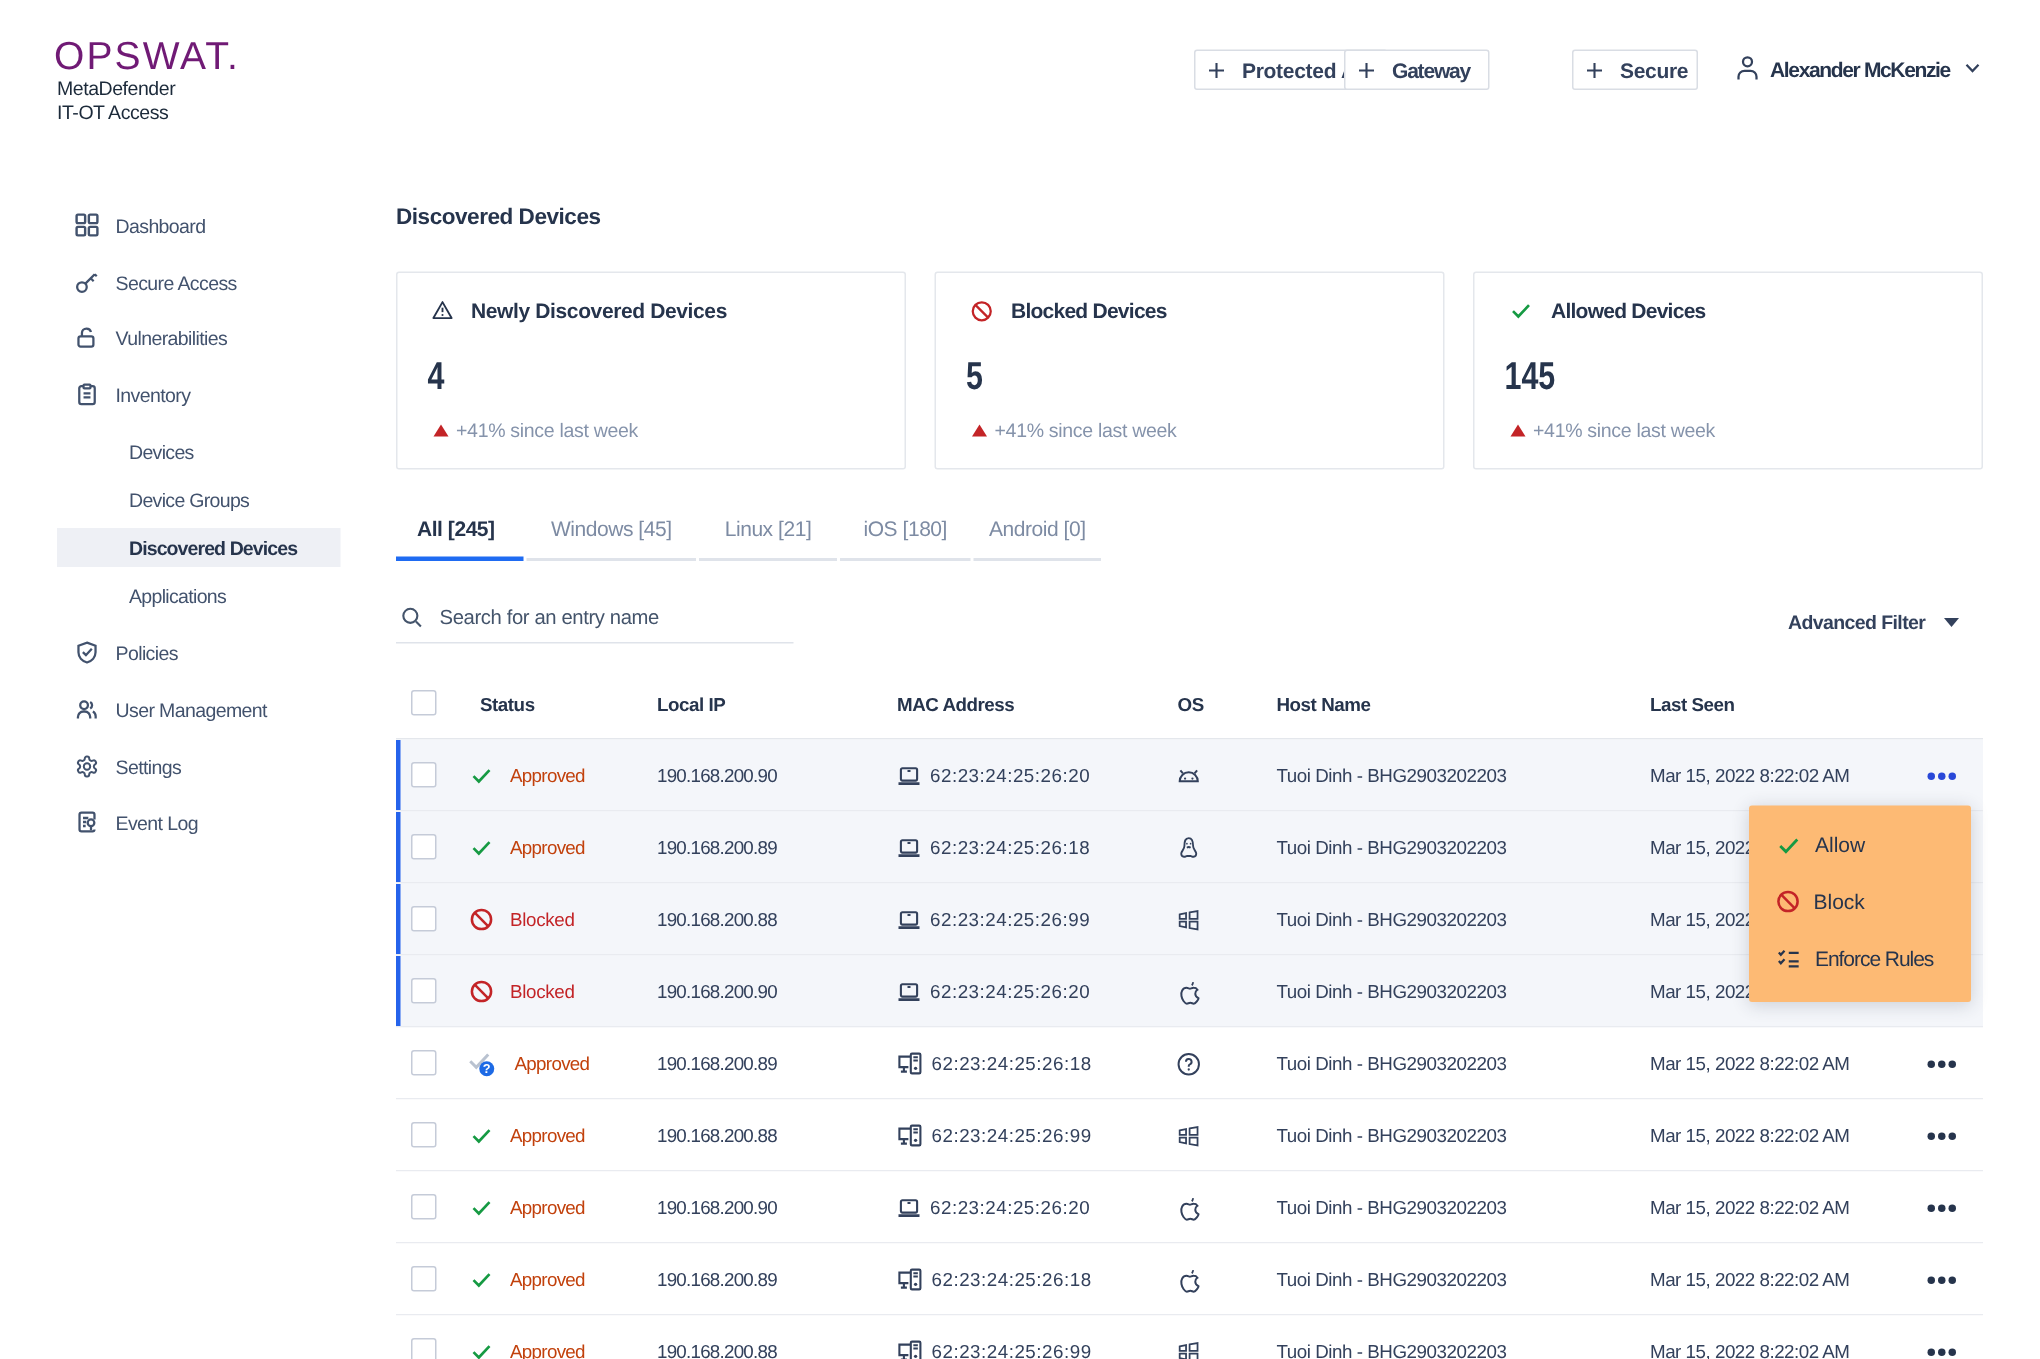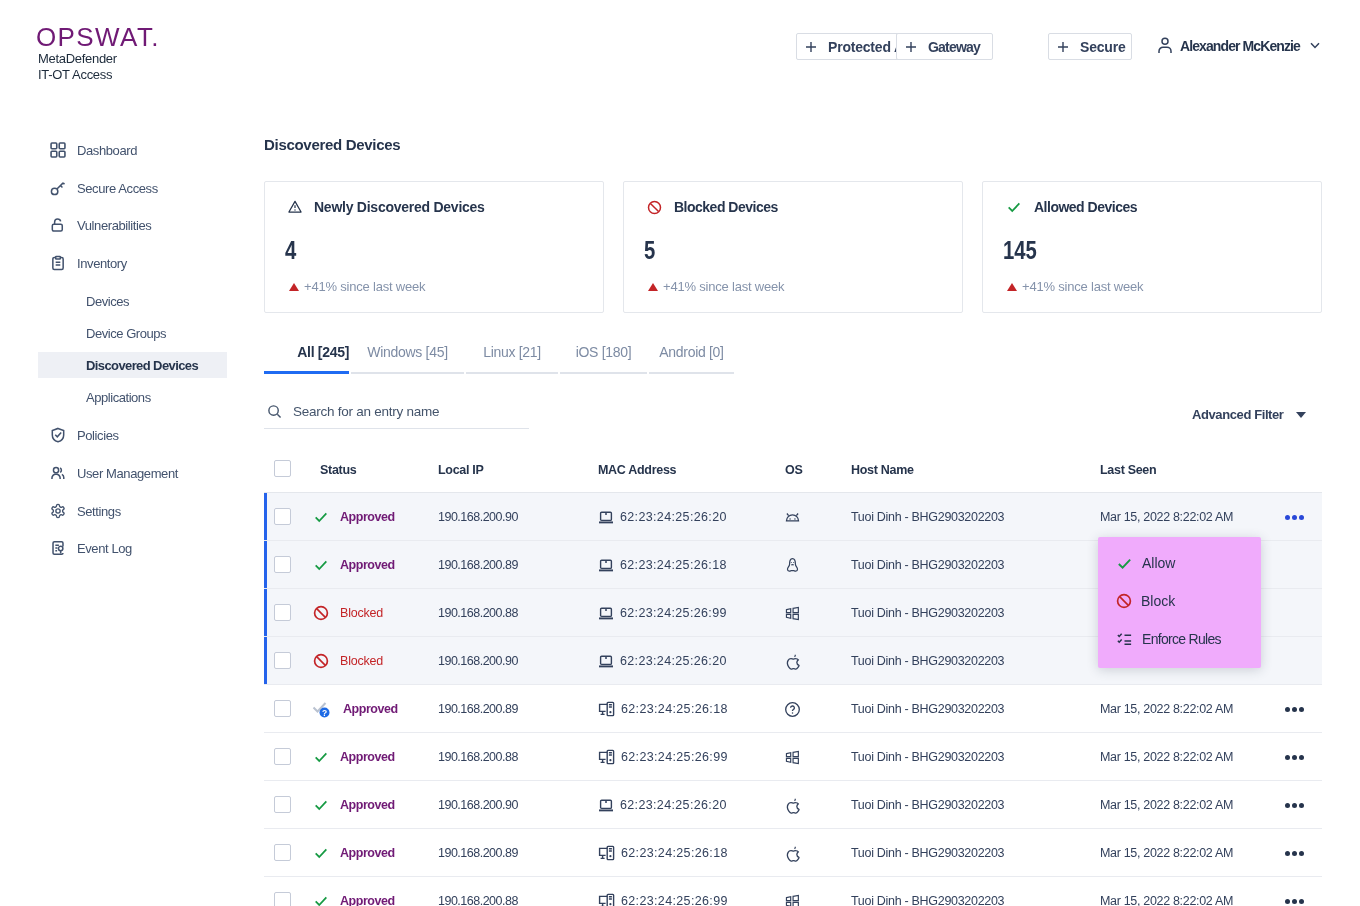--- a/index.html
+++ b/index.html
@@ -34,46 +34,46 @@
      transform:scaleX(.78); transform-origin:left; }
   .card .delta { position:absolute; left:24px; top:97px; font-size:13px; letter-spacing:-0.2px; color:#8593ab;
      display:flex; align-items:center; gap:5px;}
   .tri-up { width:0; height:0; border-left:5px solid transparent; border-right:5px solid transparent;
      border-bottom:8px solid #c32427; }
 
   
   .tabs { left:264px; top:340px; display:flex; }
   .tab { font-size:14px; letter-spacing:-0.3px; color:#7d8ba3; text-align:center; line-height:16px;
      padding:4px 0 12px 0; border-bottom:2px solid #dfe3ea; margin-right:2px;}
-  .tab.active { color:#26344c; font-weight:700; border-bottom:3px solid #1f6bf2; padding-bottom:11px; text-align:right; padding-left:14px;}
+  .tab.active { color:#26344c; font-weight:700; border-bottom:3px solid #1f6bf2; padding-bottom:11px; text-align:left; padding-left:14px;}
 
   
   .search { left:264px; top:394px; width:265px; height:35px; border-bottom:1px solid #dfe3ea;
      display:flex; align-items:center; gap:11px; padding-left:3px;}
   .search .ph { font-size:13.5px; letter-spacing:-0.25px; color:#44546b; }
   .advfilter { top:407px; left:1192px; display:flex; align-items:center; gap:12px;
      font-size:13px; font-weight:700; letter-spacing:-0.4px; color:#33415c;}
   .tri-down { width:0;height:0;border-left:5.5px solid transparent;border-right:5.5px solid transparent;
      border-top:6px solid #33415c; }
 
   
   .thead { left:264px; top:448px; width:1058px; height:45px; border-bottom:1px solid #e4e7ec; position:absolute;}
   .th { position:absolute; top:15px; font-size:12.5px; font-weight:700; letter-spacing:-0.3px; color:#26344c; }
   .row { left:264px; width:1058px; height:48px; position:absolute; border-bottom:1px solid #e9ebf0; background:#fff;}
   .row.sel { background:#f4f6fa; box-shadow:inset 3px 0 0 #2563eb; }
   .cell { position:absolute; top:0; height:48px; display:flex; align-items:center; font-size:12.5px; color:#33415c;}
-  .st-txt-g { color:#701a75; margin-left:11px; letter-spacing:-0.45px;font-weight:bold;}
+  .st-txt-g { color:#c2410c; margin-left:11px; letter-spacing:-0.45px;}
   .st-txt-r { color:#c32427; margin-left:11px; letter-spacing:-0.2px;}
   .dots { position:absolute; top:0; height:48px; left:1014px; width:32px; display:flex; align-items:center; justify-content:center; gap:2px;}
   .dots i { width:5px; height:5px; border-radius:50%; background:#26344c; display:block;}
   .dots.blue i { background:#2948d8; }
   .cbx { position:absolute; left:10px; top:15px; width:17px; height:17px; border:1px solid #c5cbd8; border-radius:2px; background:#fff;}
 
   
-  .menu { left:1098px; top:537px; width:163px; height:131px; background:#f0abfc; border-radius:2px;
+  .menu { left:1166px; top:537px; width:148px; height:131px; background:#fdba74; border-radius:2px;
      box-shadow:0 2px 12px rgba(40,50,70,.2); z-index:10;}
   .mi { position:absolute; left:0; width:100%; height:38px; display:flex; align-items:center; gap:9px;
      padding-left:18px; font-size:14px; color:#26344c; }
 </style>
 </head>
 <body>
 
 <div class="abs logo">OPSWAT.</div>
 <div class="abs logo-sub">MetaDefender<br>IT-OT Access</div>
 

